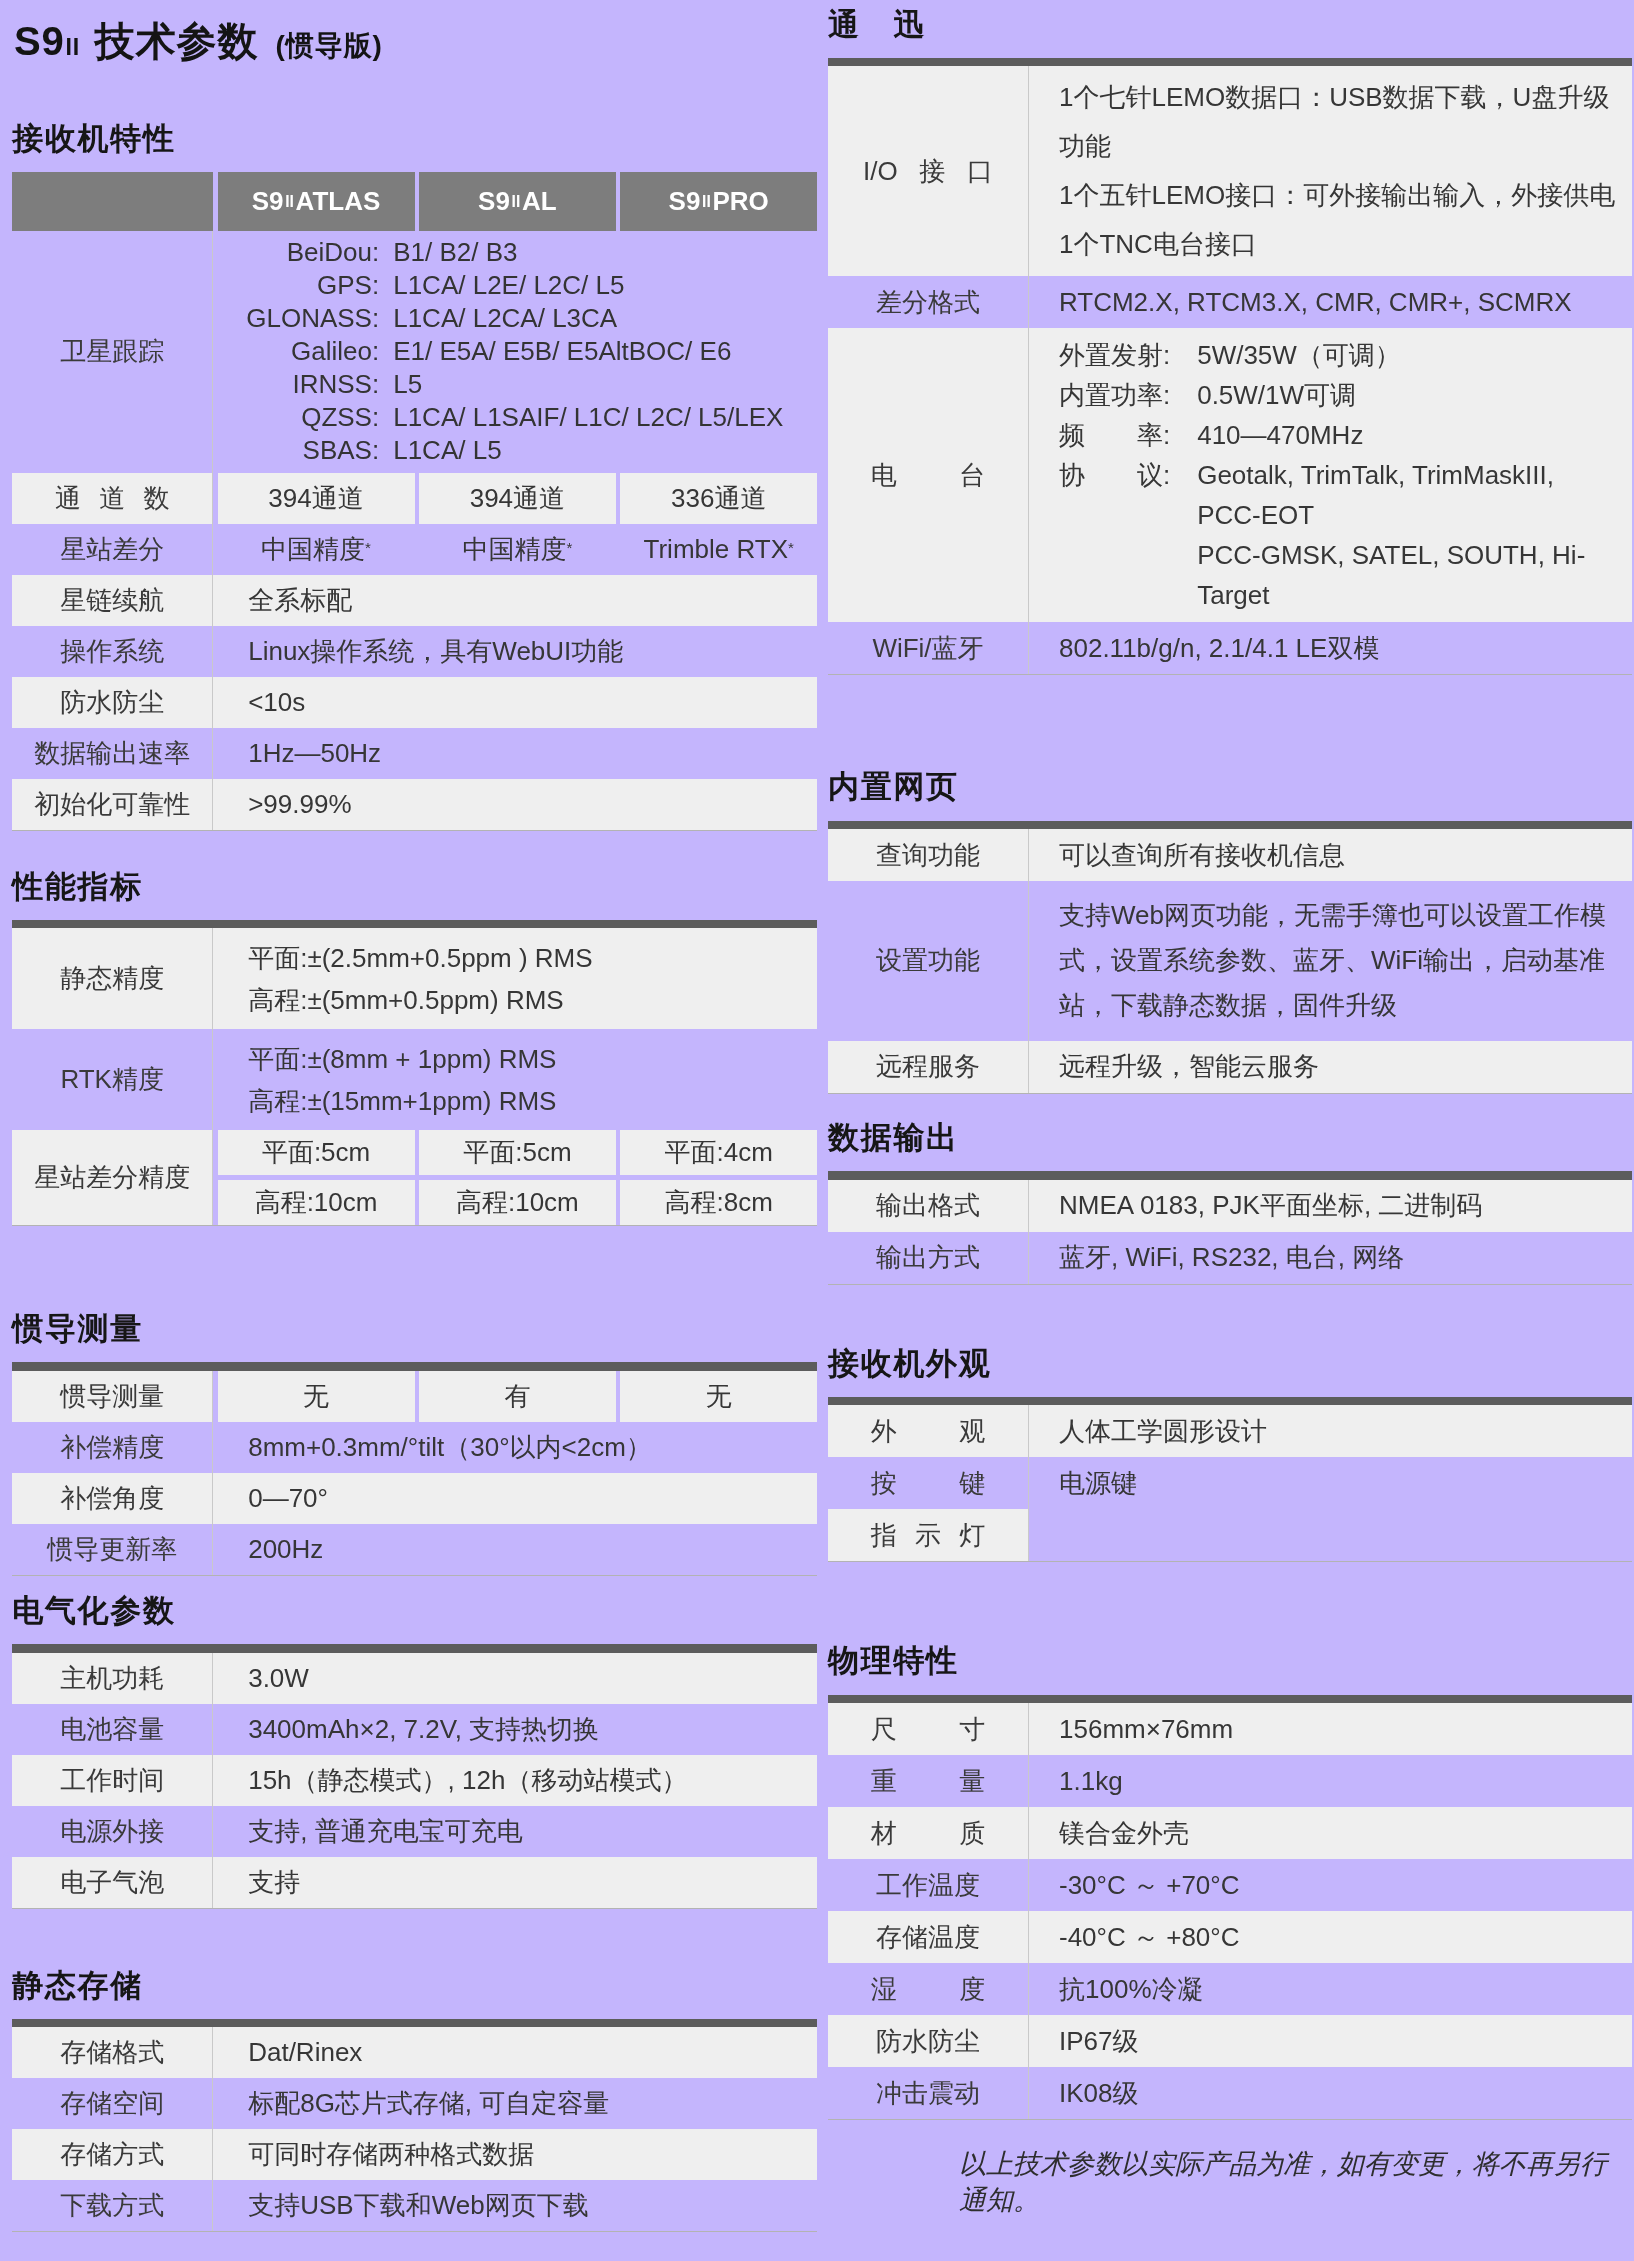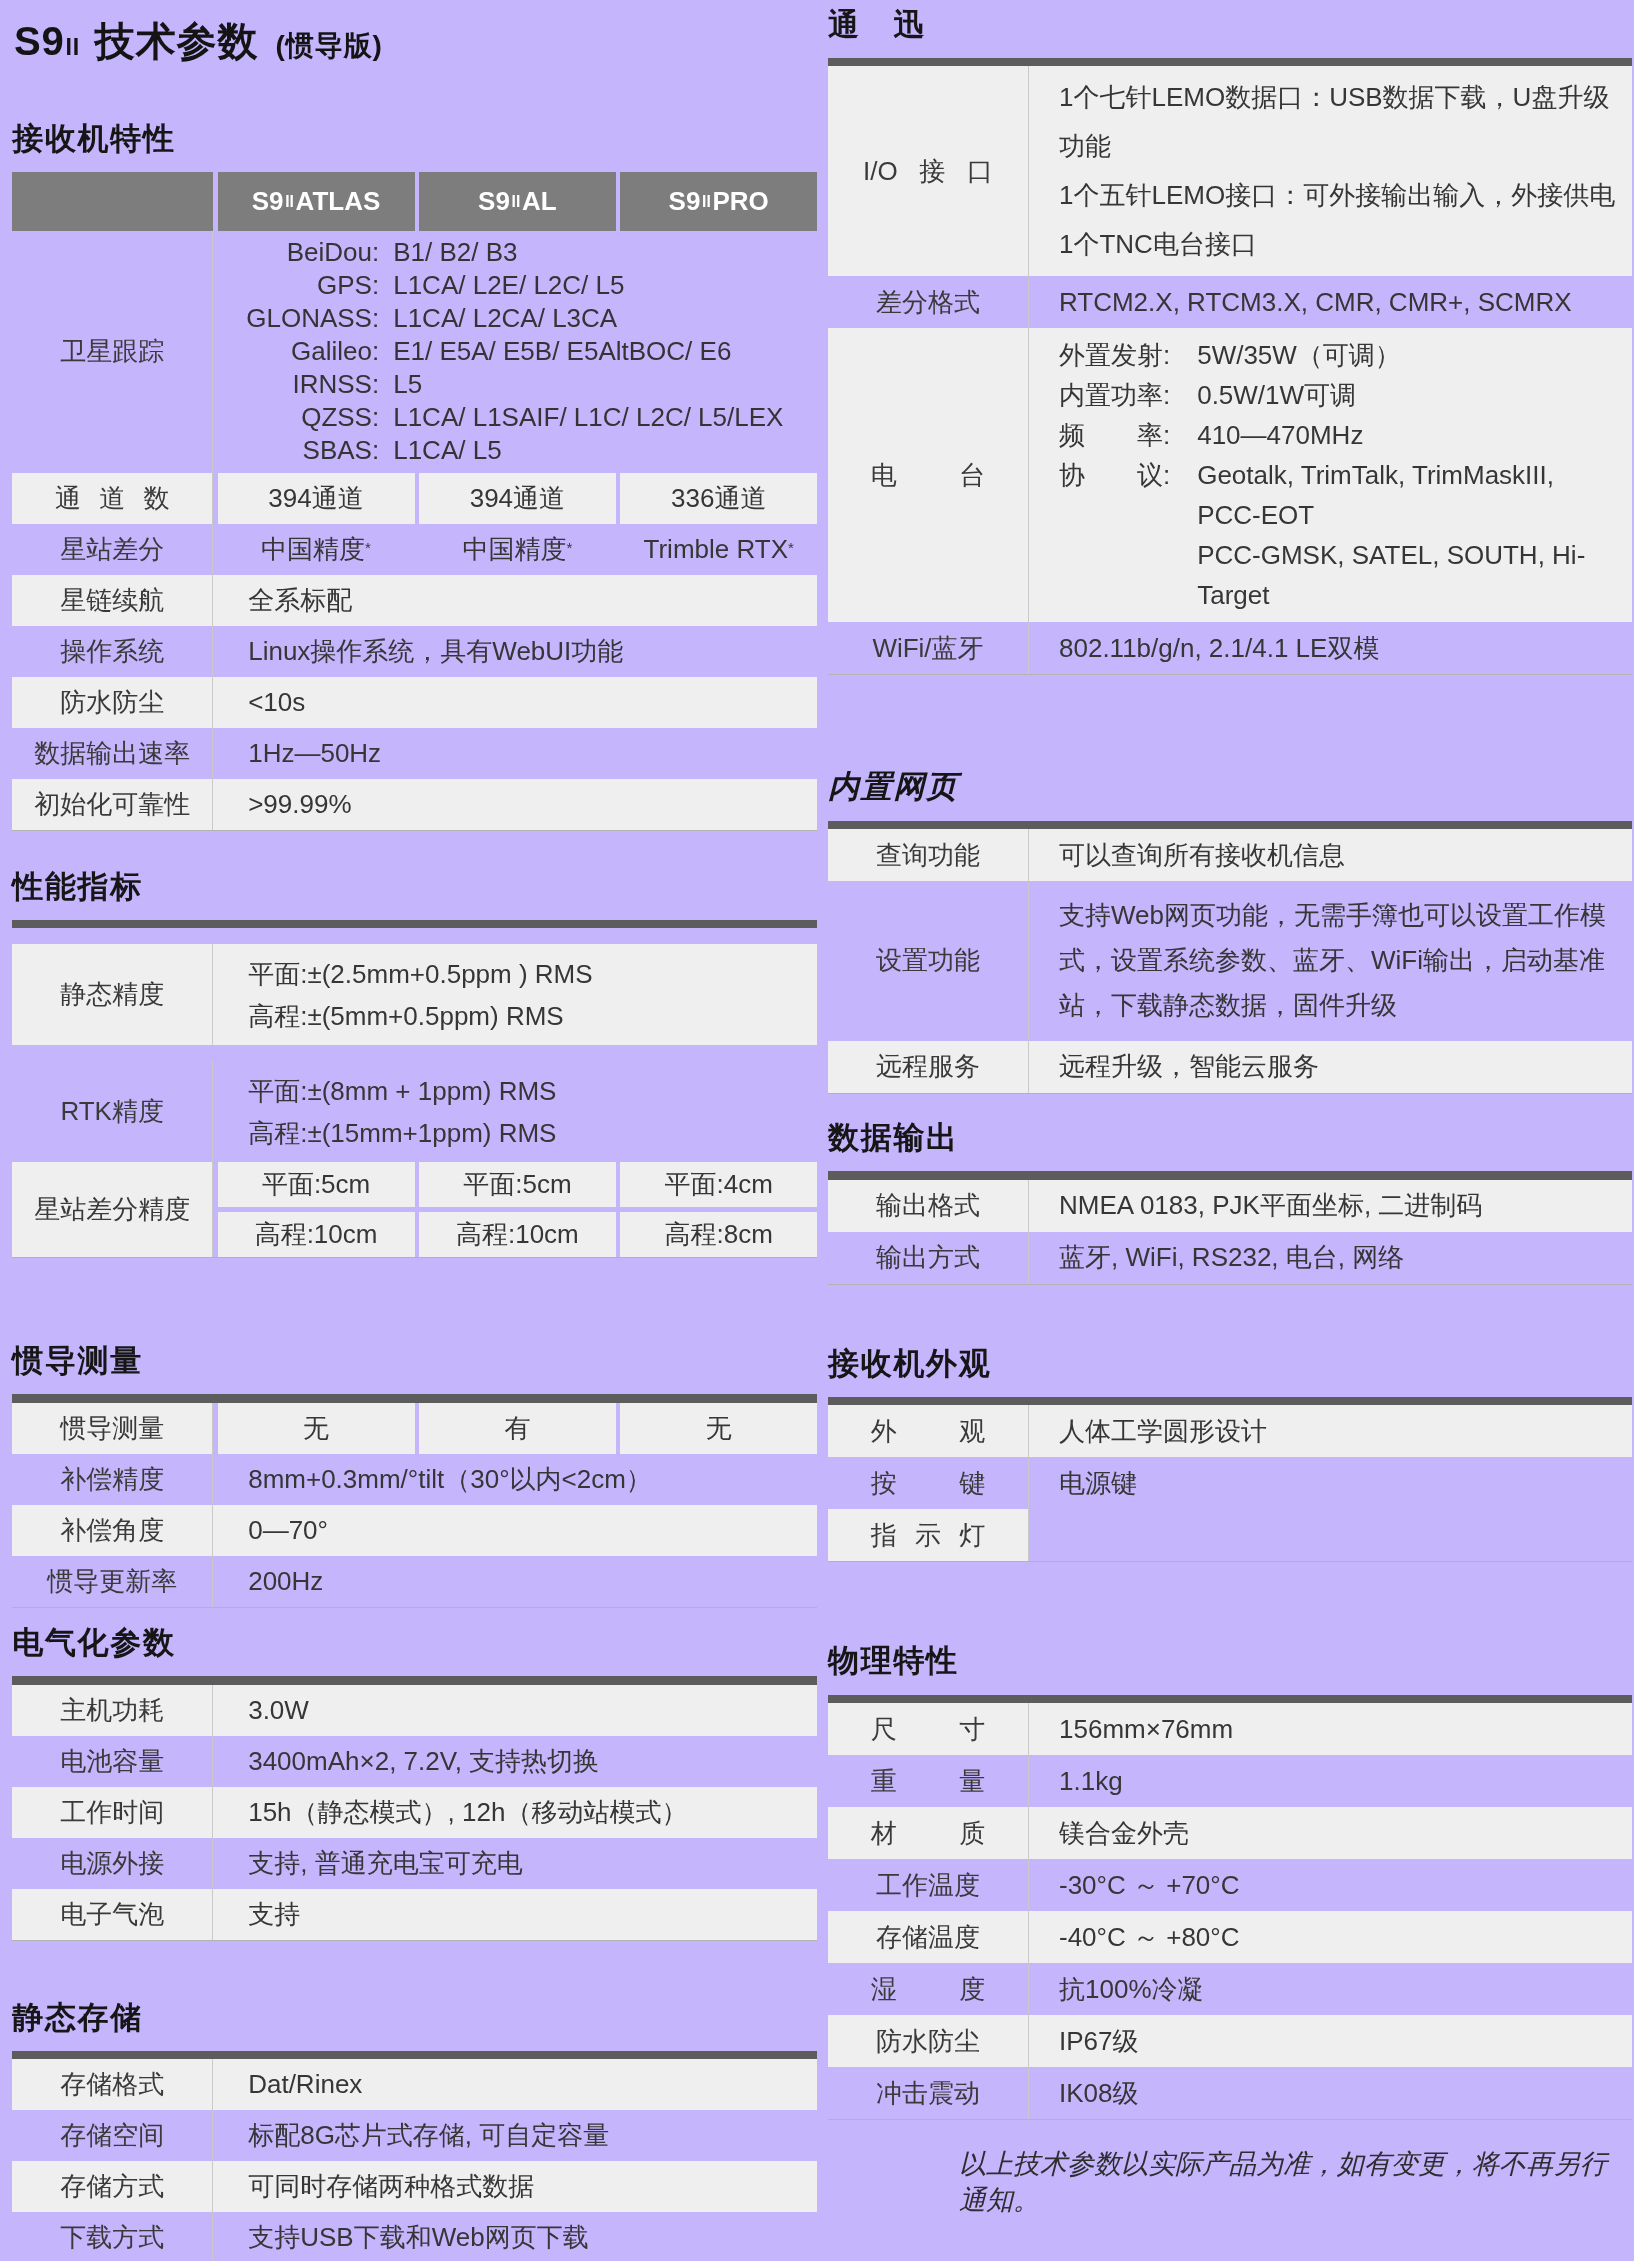--- a/index.html
+++ b/index.html
@@ -16,21 +16,21 @@
   .doc-title { margin:14px 0 0 1.7px; font-size:40px; font-weight:bold; color:#141414; letter-spacing:0.9px; }
   .doc-title .rsub { font-size:0.58em; font-weight:bold; padding:0 2.6px 0 0.9px; }
   .doc-title .t-suffix { font-size:28px; margin-left:5.2px; }
   .sec { font-size:31px; font-weight:bold; color:#161616; letter-spacing:1.7px; }
   #sec-receiver   { margin:49px 0 12.2px 0; }
   #sec-performance{ margin:35px 0 12.2px 0; }
   #sec-imu        { margin:82px 0 12.2px 0; }
   #sec-electrical { margin:14px 0 12.2px 0; }
   #sec-storage    { margin:56px 0 12.2px 0; }
   #sec-comm       { margin:3.5px 0 12.2px 0; }
-  #sec-webui      { margin:91px 0 12.2px 0;font-style:italic; }
+  #sec-webui      { margin:91px 0 12.2px 0; }
   #sec-dataout    { margin:23px 0 12.2px 0; }
   #sec-appearance { margin:58px 0 12.2px 0; }
   #sec-physical   { margin:78px 0 12.2px 0; }
 
   
   .tbl { width:100%; border-bottom:1.7px solid #b3b3b3; font-size:26px; }
   .tbl.bar::before { content:""; display:block; height:8.7px; background:#5c5c5c; }
 
   .row { display:grid; grid-template-columns:201px 1fr; align-items:stretch; min-height:51px; }
   .row.cols3 { grid-template-columns:201px 1fr 1fr 1fr; column-gap:4.4px; }
@@ -50,21 +50,21 @@
   sup.star { font-size:58%; vertical-align:top; position:relative; top:-1.7px; }
 
   
   .row.sat { min-height:234px; }
   .row.sat .vcell { padding:5.2px 8.7px 5.2px 0; }
   .satgrid { display:grid; grid-template-columns:166px 1fr; column-gap:14px; line-height:33px; width:100%; }
   .satname { text-align:right; color:#343434; }
   .satsig  { text-align:left;  color:#343434; }
 
   
-  .row.twoline { min-height:101px;margin-top:16px; }
+  .row.twoline { min-height:101px; }
   .row.sbsrow { grid-template-columns:201px 1fr 1fr 1fr; gap:4.4px; }
   .row.sbsrow .lcell { grid-row:1 / 3; }
   .row.sbsrow .vcell { min-height:45px; justify-content:center; padding:3.5px; }
 
   
   .t-right .row { min-height:52px; }
   .t-right .vcell { padding-left:30px; }
   .row.io { min-height:153px; }
   .io-line { line-height:49px; }
   .row.radio { min-height:202px; }

